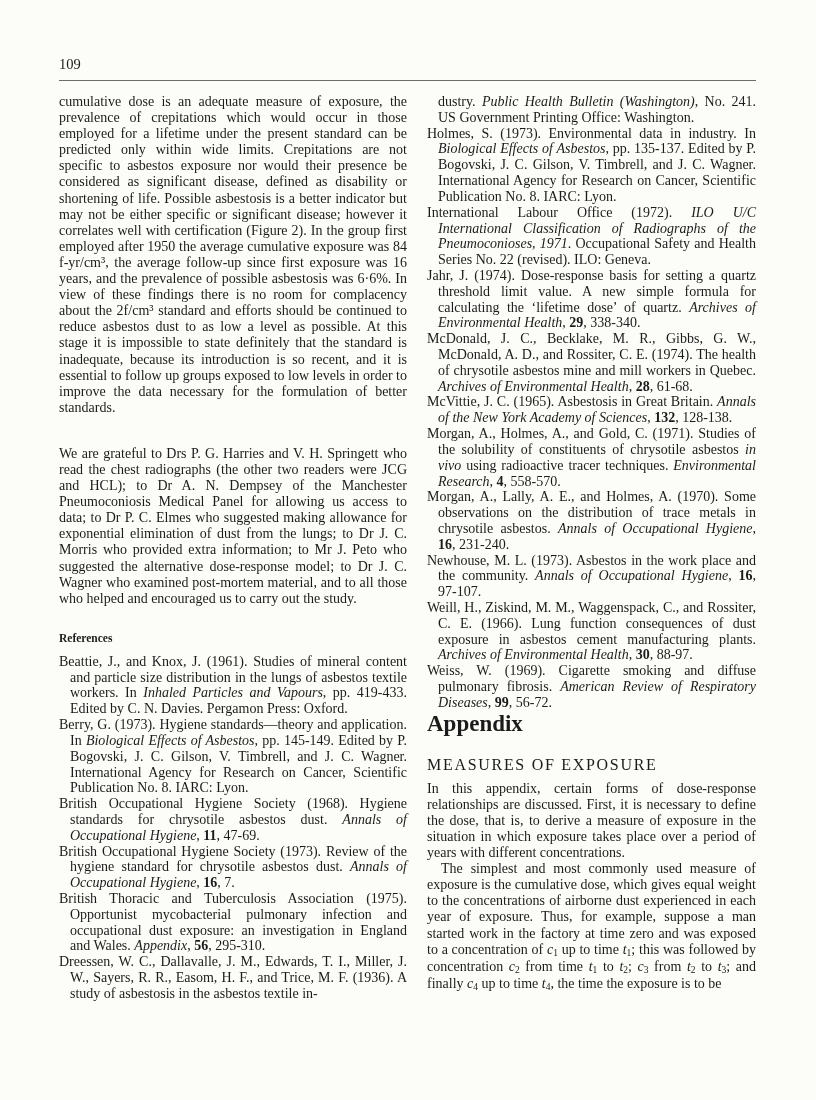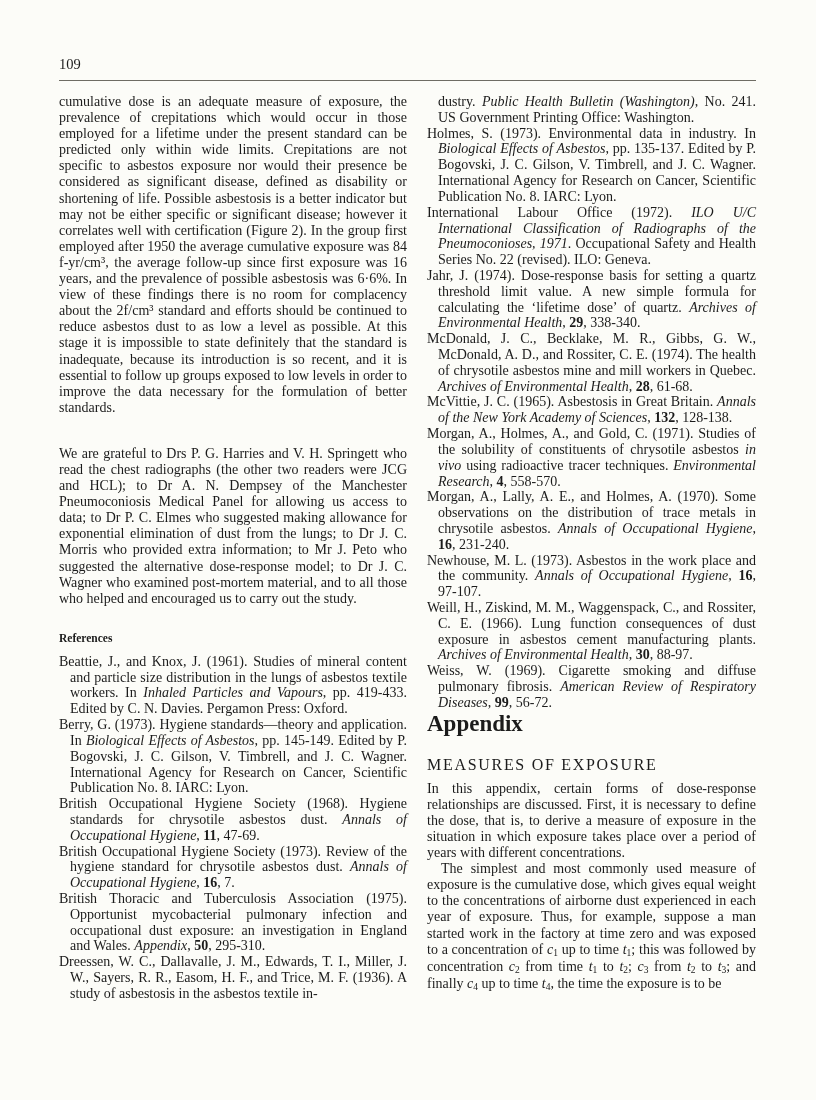--- a/index.html
+++ b/index.html
@@ -72,21 +72,21 @@
     <div class="col col-left">
       <p class="body-text">cumulative dose is an adequate measure of exposure, the prevalence of crepitations which would occur in those employed for a lifetime under the present standard can be predicted only within wide limits. Crepitations are not specific to asbestos exposure nor would their presence be considered as significant disease, defined as disability or shortening of life. Possible asbestosis is a better indicator but may not be either specific or significant disease; however it correlates well with certification (Figure 2). In the group first employed after 1950 the average cumulative exposure was 84 f-yr/cm³, the average follow-up since first exposure was 16 years, and the prevalence of possible asbestosis was 6·6%. In view of these findings there is no room for complacency about the 2f/cm³ standard and efforts should be continued to reduce asbestos dust to as low a level as possible. At this stage it is impossible to state definitely that the standard is inadequate, because its introduction is so recent, and it is essential to follow up groups exposed to low levels in order to improve the data necessary for the formulation of better standards.</p>
       <p class="body-text para-gap">We are grateful to Drs P. G. Harries and V. H. Springett who read the chest radiographs (the other two readers were JCG and HCL); to Dr A. N. Dempsey of the Manchester Pneumoconiosis Medical Panel for allowing us access to data; to Dr P. C. Elmes who suggested making allowance for exponential elimination of dust from the lungs; to Dr J. C. Morris who provided extra information; to Mr J. Peto who suggested the alternative dose-response model; to Dr J. C. Wagner who examined post-mortem material, and to all those who helped and encouraged us to carry out the study.</p>
 
       <h3 class="refs-heading">References</h3>
       <div class="refs">
         <p class="ref"><span>Beattie, J., and Knox, J. (1961). Studies of mineral content and particle size distribution in the lungs of asbestos textile workers. In </span><span class="it">Inhaled Particles and Vapours</span><span>, pp. 419-433. Edited by C. N. Davies. Pergamon Press: Oxford.</span></p>
         <p class="ref"><span>Berry, G. (1973). Hygiene standards—theory and application. In </span><span class="it">Biological Effects of Asbestos</span><span>, pp. 145-149. Edited by P. Bogovski, J. C. Gilson, V. Timbrell, and J. C. Wagner. International Agency for Research on Cancer, Scientific Publication No. 8. IARC: Lyon.</span></p>
         <p class="ref"><span>British Occupational Hygiene Society (1968). Hygiene standards for chrysotile asbestos dust. </span><span class="it">Annals of Occupational Hygiene</span><span>, </span><span class="bo">11</span><span>, 47-69.</span></p>
         <p class="ref"><span>British Occupational Hygiene Society (1973). Review of the hygiene standard for chrysotile asbestos dust. </span><span class="it">Annals of Occupational Hygiene</span><span>, </span><span class="bo">16</span><span>, 7.</span></p>
-        <p class="ref"><span>British Thoracic and Tuberculosis Association (1975). Opportunist mycobacterial pulmonary infection and occupational dust exposure: an investigation in England and Wales. </span><span class="it">Appendix</span><span>, </span><span class="bo">50</span><span>, 295-310.</span></p>
+        <p class="ref"><span>British Thoracic and Tuberculosis Association (1975). Opportunist mycobacterial pulmonary infection and occupational dust exposure: an investigation in England and Wales. </span><span class="it">Appendix</span><span>, </span><span class="bo">56</span><span>, 295-310.</span></p>
         <p class="ref"><span>Dreessen, W. C., Dallavalle, J. M., Edwards, T. I., Miller, J. W., Sayers, R. R., Easom, H. F., and Trice, M. F. (1936). A study of asbestosis in the asbestos textile in-</span></p>
       </div>
     </div>
 
     <div class="col col-right">
       <div class="refs">
         <p class="ref cont"><span>dustry. </span><span class="it">Public Health Bulletin (Washington)</span><span>, No. 241. US Government Printing Office: Washington.</span></p>
         <p class="ref"><span>Holmes, S. (1973). Environmental data in industry. In </span><span class="it">Biological Effects of Asbestos</span><span>, pp. 135-137. Edited by P. Bogovski, J. C. Gilson, V. Timbrell, and J. C. Wagner. International Agency for Research on Cancer, Scientific Publication No. 8. IARC: Lyon.</span></p>
         <p class="ref"><span>International Labour Office (1972). </span><span class="it">ILO U/C International Classification of Radiographs of the Pneumoconioses, 1971</span><span>. Occupational Safety and Health Series No. 22 (revised). ILO: Geneva.</span></p>
         <p class="ref"><span>Jahr, J. (1974). Dose-response basis for setting a quartz threshold limit value. A new simple formula for calculating the ‘lifetime dose’ of quartz. </span><span class="it">Archives of Environmental Health</span><span>, </span><span class="bo">29</span><span>, 338-340.</span></p>

